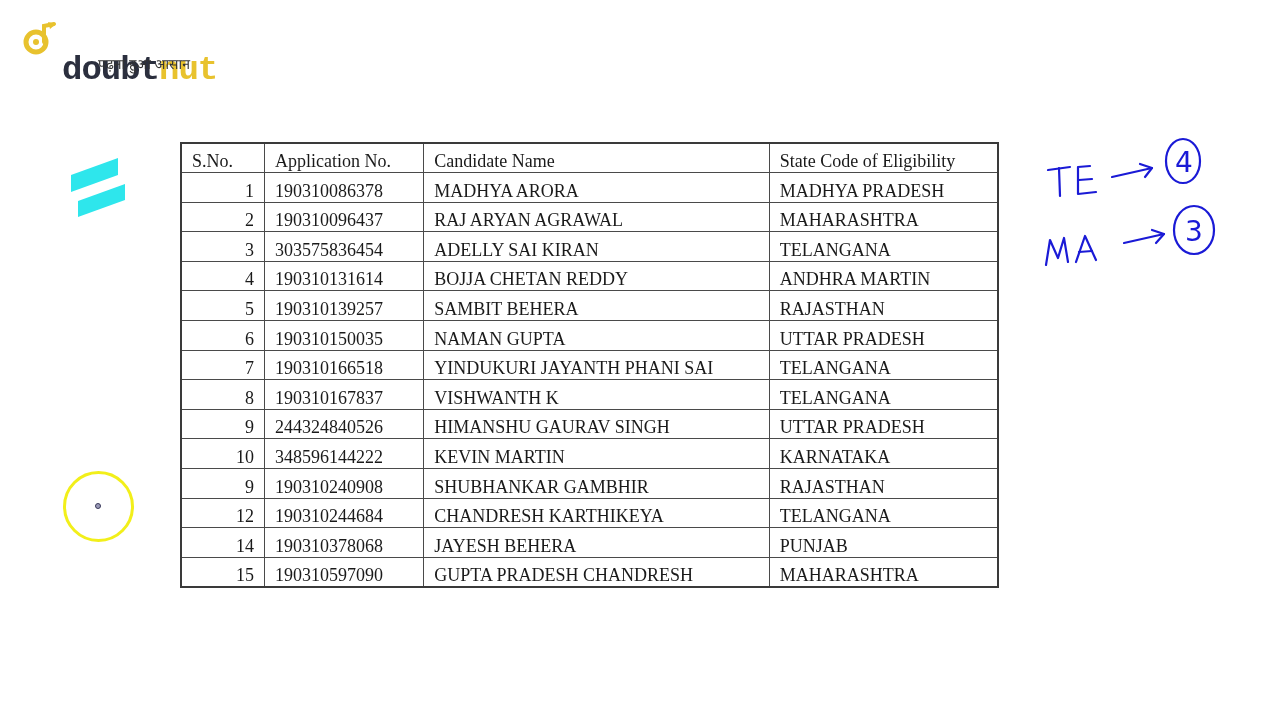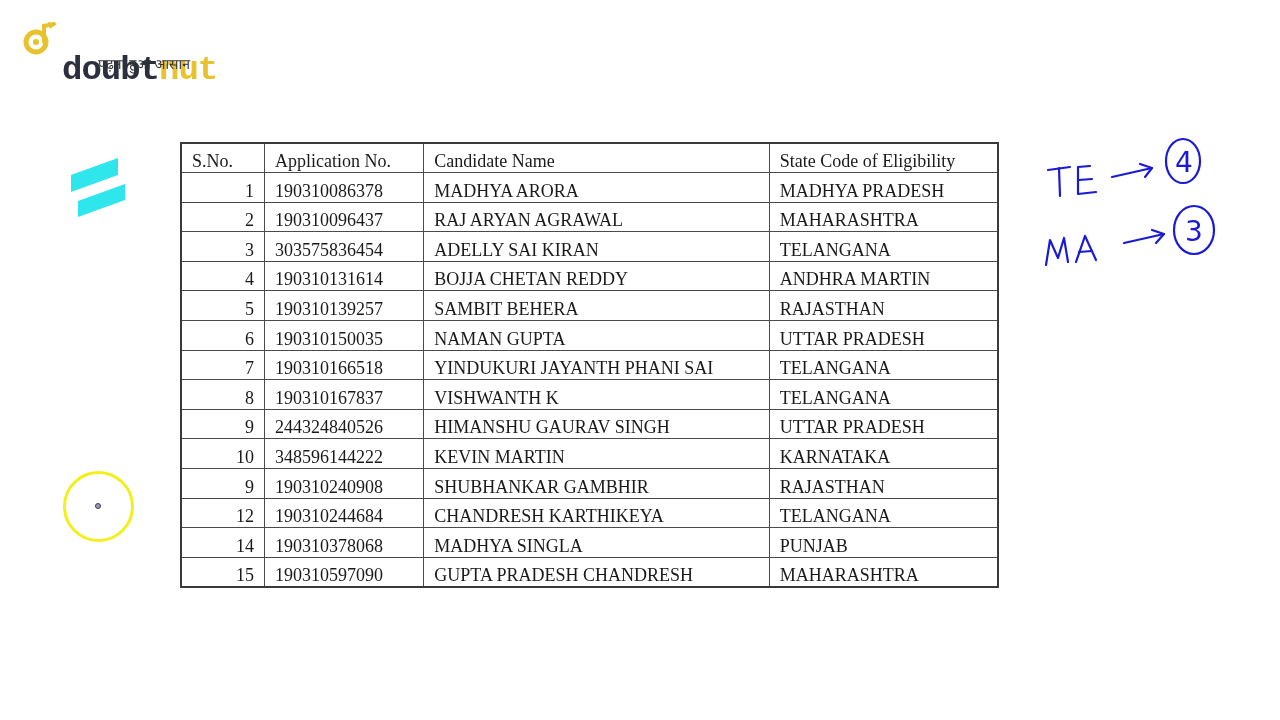--- a/index.html
+++ b/index.html
@@ -146,21 +146,21 @@
         </tr>
       <tr>
           <td class="sno">12</td>
           <td>190310244684</td>
           <td>CHANDRESH KARTHIKEYA</td>
           <td>TELANGANA</td>
         </tr>
       <tr>
           <td class="sno">14</td>
           <td>190310378068</td>
-          <td>MADHYA SINGLA</td>
+          <td>JAYESH BEHERA</td>
           <td>PUNJAB</td>
         </tr>
       <tr>
           <td class="sno">15</td>
           <td>190310597090</td>
           <td>GUPTA PRADESH CHANDRESH</td>
           <td>MAHARASHTRA</td>
         </tr>
     </tbody>
   </table>

